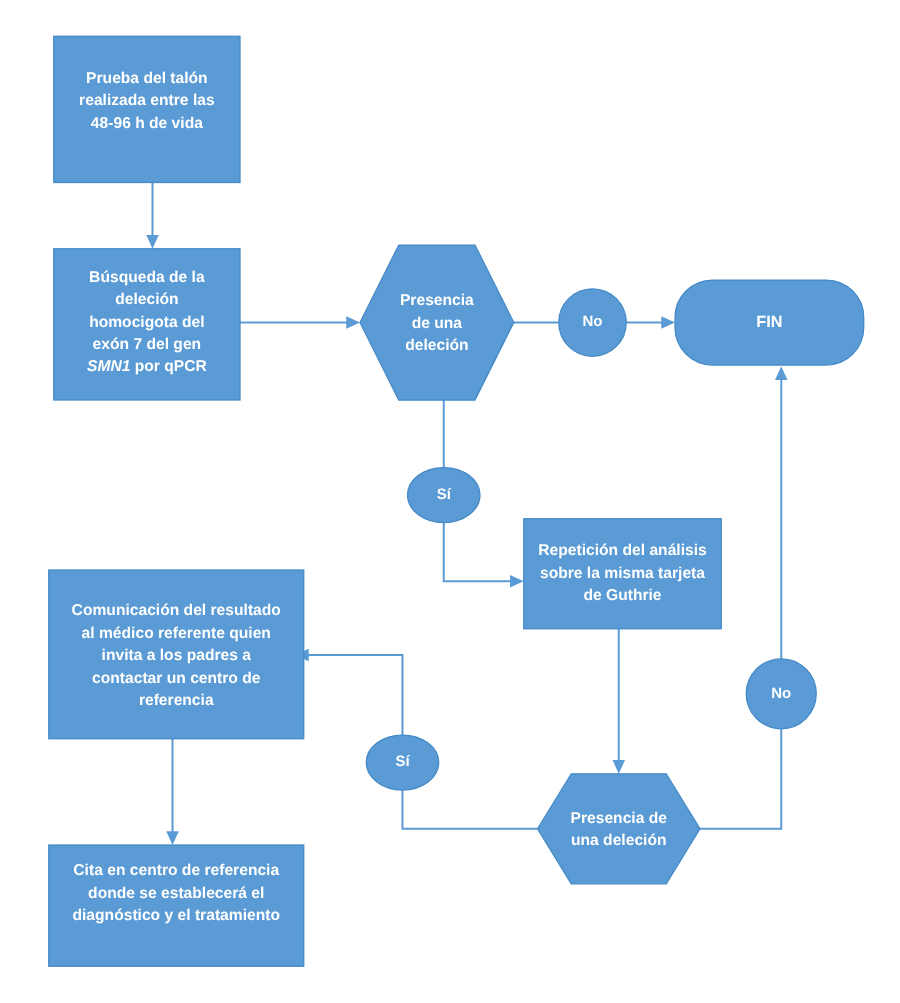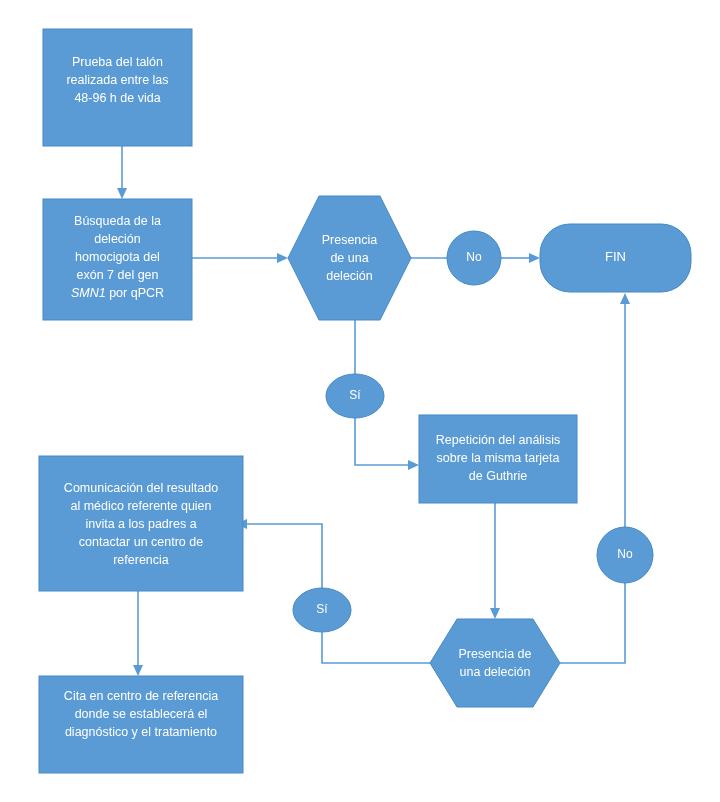--- a/index.html
+++ b/index.html
@@ -10,20 +10,21 @@
   body {
     width: 720px;
     height: 802px;
     font-family: "Liberation Sans", sans-serif;
     overflow: hidden;
   }
   #flowchart-root {
     position: relative;
     width: 676px;
     height: 802px;
+    font-weight: bold;
   }
   svg#diagram {
     display: block;
     width: 720px;
     height: 802px;
   }
   .node-shape {
     stroke-width: 1;
   }
   .node-label {

